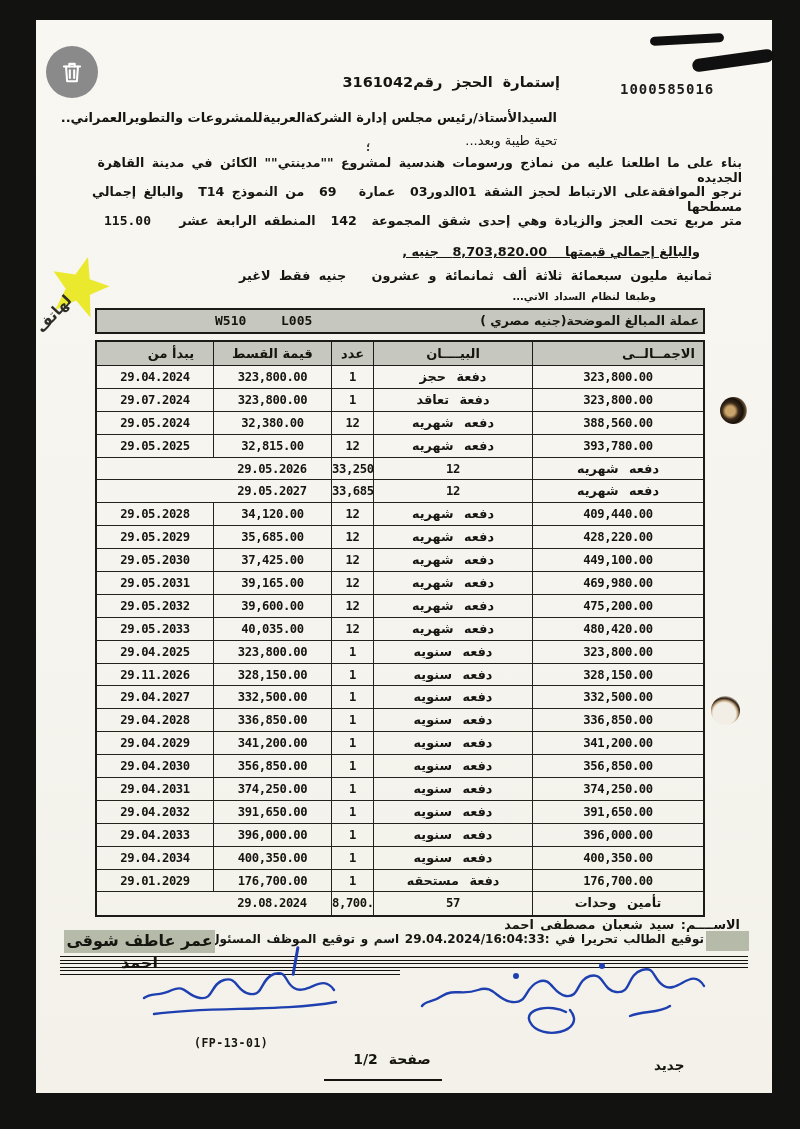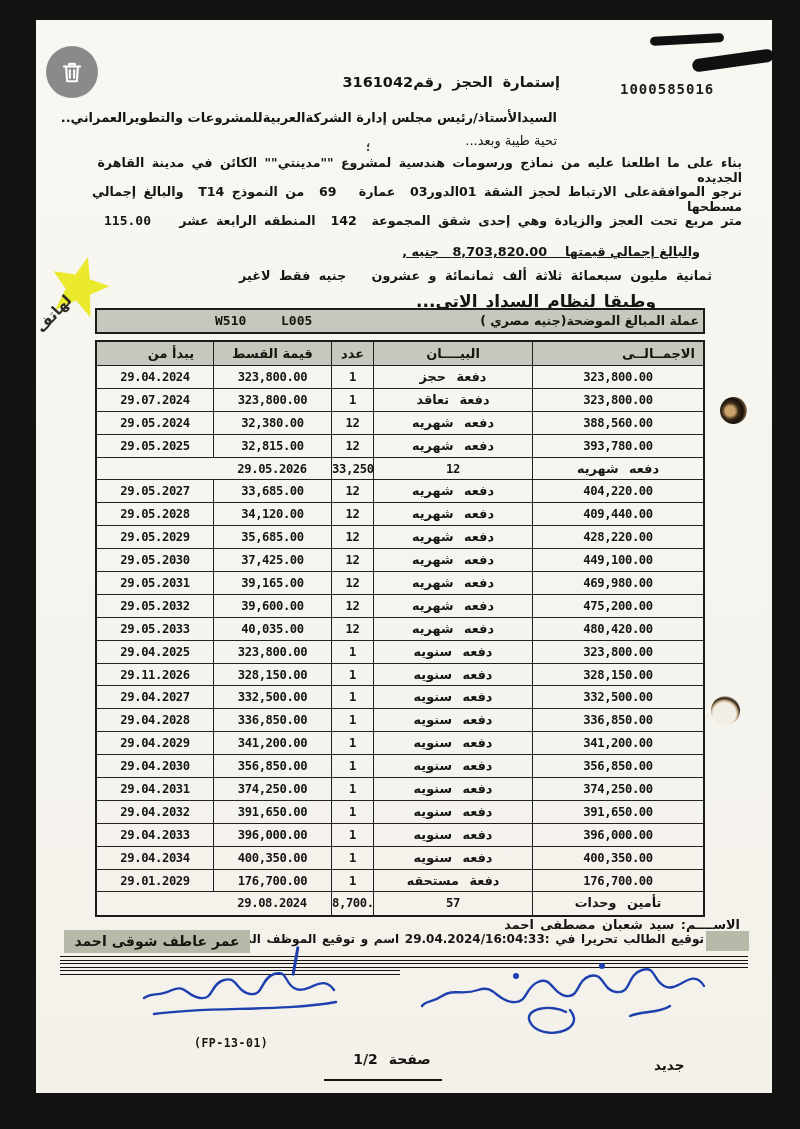--- a/index.html
+++ b/index.html
@@ -28,21 +28,21 @@
   .gmark{left:330px;top:121px;font-size:11px;font-weight:bold;color:#44443c;}
 
   .bodyline{right:30px;left:30px;font-size:12.6px;font-weight:bold;text-align:right;word-spacing:3px;}
   .l1{top:135px;}
   .l2{top:164px;}
   .l3{top:193px;display:flex;direction:ltr;}
   .l3num{font-family:"DejaVu Sans Mono",monospace;font-size:13px;font-weight:bold;padding-left:38px;direction:ltr;}
   .l3txt{flex:1;direction:rtl;text-align:right;word-spacing:3px;}
   .amount{right:72px;top:224px;font-size:12.8px;font-weight:bold;text-decoration:underline;}
   .amount-words{right:60px;top:248px;font-size:12.8px;font-weight:bold;word-spacing:4px;}
-  .intro{right:116px;top:271px;font-size:17px;font-weight:bold;word-spacing:2px;}
+  .intro{right:116px;top:271px;font-size:10px;font-weight:bold;word-spacing:2px;}
 
   
   .star{left:14px;top:234px;width:60px;height:64px;}
   .note{left:-4px;top:304px;font-size:15px;font-weight:bold;color:#2e2d25;
         transform:rotate(-47deg);transform-origin:left top;letter-spacing:1px;}
 
   
   .tablewrap{left:59px;top:288px;width:610px;}
   .curbar{position:relative;height:26px;background:#c6c7bf;border:2px solid #1c1b17;
           font-size:12.5px;font-weight:bold;}
@@ -60,21 +60,21 @@
   .tcell{border-left:1.6px solid #23221c;text-align:center;line-height:22px;overflow:hidden;}
   .tcell.start{border-left:none;}
   .tcell.num{font-family:"DejaVu Sans Mono",monospace;direction:ltr;font-size:12.2px;font-weight:bold;letter-spacing:-0.4px;}
   .tcell.description{font-size:12.8px;font-weight:bold;word-spacing:6px;}
 
   
   .nameline{right:32px;top:897px;font-size:12.8px;font-weight:bold;word-spacing:2px;}
   .hl{position:absolute;background:#b5bba8;}
   .hl-right{right:23px;top:911px;width:43px;height:20px;}
   .signline{right:68px;top:912px;font-size:12px;font-weight:bold;word-spacing:1.5px;}
-  .hl-name{left:28px;top:910px;width:186px;height:23px;font-size:14px;font-weight:bold;
+  .hl-name{left:28px;top:910px;width:151px;height:23px;font-size:16px;font-weight:bold;
            text-align:center;line-height:22px;}
   .rule{position:absolute;height:5px;border-top:1.8px solid #14130f;border-bottom:1.8px solid #14130f;}
   .rule1{left:24px;right:24px;top:936px;}
   .rule2{left:24px;right:24px;top:943px;}
   .rule3{left:24px;width:340px;top:950px;}
   .pen-tick{position:absolute;left:258px;top:926px;width:3px;height:30px;background:#1e3faf;transform:rotate(10deg);border-radius:2px;}
   .sig{position:absolute;}
   .sig-right{left:384px;top:938px;width:290px;height:95px;}
   .sig-left{left:104px;top:944px;width:200px;height:70px;}
   .fpcode{left:158px;top:1016px;font-size:11.5px;font-weight:bold;letter-spacing:0.5px;}
@@ -172,21 +172,20 @@
               <div class="tcell installment num">32,815.00</div>
               <div class="tcell start num">29.05.2025</div>
             </div>
             <div class="trow">
               <div class="tcell description">دفعه شهريه</div>
               <div class="tcell count num">12</div>
               <div class="tcell installment num">33,250.00</div>
               <div class="tcell start num">29.05.2026</div>
             </div>
             <div class="trow">
-              <div class="tcell total num">404,220.00</div>
               <div class="tcell description">دفعه شهريه</div>
               <div class="tcell count num">12</div>
               <div class="tcell installment num">33,685.00</div>
               <div class="tcell start num">29.05.2027</div>
             </div>
             <div class="trow">
               <div class="tcell total num">409,440.00</div>
               <div class="tcell description">دفعه شهريه</div>
               <div class="tcell count num">12</div>
               <div class="tcell installment num">34,120.00</div>

